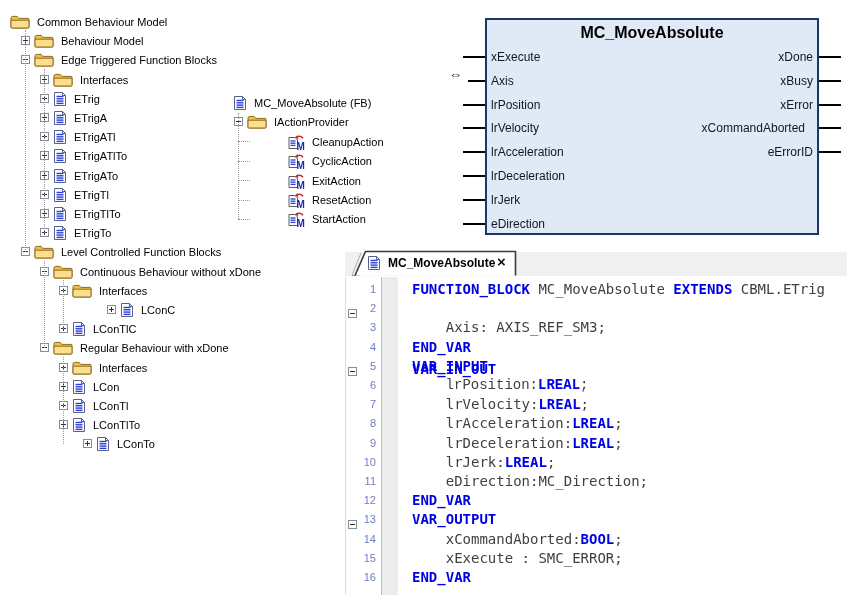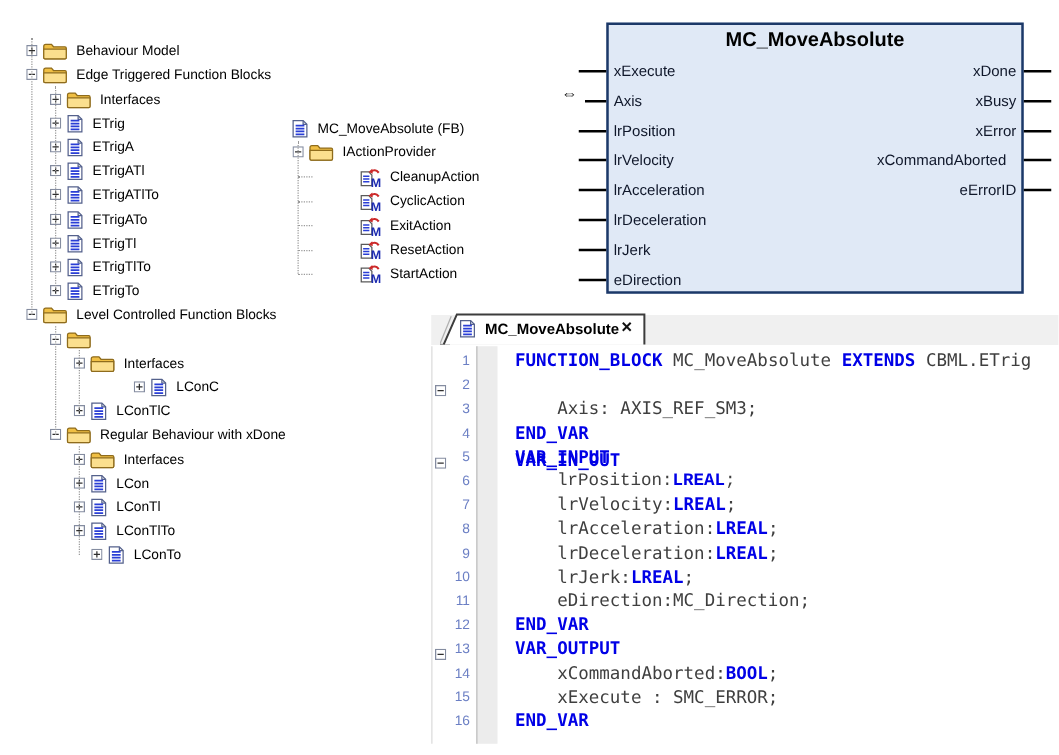--- a/index.html
+++ b/index.html
@@ -32,20 +32,29 @@
   .code-line{position:absolute;left:412px;font-family:"DejaVu Sans Mono",monospace;font-size:14px;color:#3f3f3f;white-space:pre;line-height:19px;}
   .kw{color:#0000e6;font-weight:bold;}
   .foldbox{position:absolute;left:348px;}
 </style>
 </head>
 <body>
 
 <div id="canvas">
 
   <div id="left-tree" class="tree" style="left:4px;top:12px;width:320px;height:450px;">
+      <div class="trow" style="top: 0px; left: 6px;">
+        <span class="ticon">
+          <svg width="20" height="15" viewBox="0 0 20 15">
+            <path d="M1 4 q0-1.6 1.6-1.6 h4.6 l1.6 2 H18 q1 0 1 1 V13 q0 1-1 1 H2 q-1 0-1-1 Z" fill="#f0bf44" stroke="#8f6c1c"></path>
+            <path d="M1 6.2 h18 V13 q0 1-1 1 H2 q-1 0-1-1 Z" fill="#fbdf8e" stroke="#8f6c1c"></path>
+          </svg>
+        </span>
+        <span class="tlabel">Common Behaviour Model</span>
+      </div>
       <div class="trow" style="top: 19px; left: 17px;">
         <span class="texp">
           <svg width="9" height="9">
             <rect x="0.5" y="0.5" width="8" height="8" fill="#fff" stroke="#848ca0"></rect>
             <line x1="2" y1="4.5" x2="7" y2="4.5" stroke="#2f2f2f"></line>
             <line x1="4.5" y1="2" x2="4.5" y2="7" stroke="#2f2f2f"></line>
           </svg>
         </span>
         <span class="ticon">
           <svg width="20" height="15" viewBox="0 0 20 15">
@@ -283,20 +292,21 @@
             <rect x="0.5" y="0.5" width="8" height="8" fill="#fff" stroke="#848ca0"></rect>
             <line x1="2" y1="4.5" x2="7" y2="4.5" stroke="#2f2f2f"></line>
           </svg>
         </span>
         <span class="ticon">
           <svg width="20" height="15" viewBox="0 0 20 15">
             <path d="M1 4 q0-1.6 1.6-1.6 h4.6 l1.6 2 H18 q1 0 1 1 V13 q0 1-1 1 H2 q-1 0-1-1 Z" fill="#f0bf44" stroke="#8f6c1c"></path>
             <path d="M1 6.2 h18 V13 q0 1-1 1 H2 q-1 0-1-1 Z" fill="#fbdf8e" stroke="#8f6c1c"></path>
           </svg>
         </span>
+        <span class="tlabel">Continuous Behaviour without xDone</span>
       </div>
       <div class="trow" style="top: 269px; left: 55px;">
         <span class="texp">
           <svg width="9" height="9">
             <rect x="0.5" y="0.5" width="8" height="8" fill="#fff" stroke="#848ca0"></rect>
             <line x1="2" y1="4.5" x2="7" y2="4.5" stroke="#2f2f2f"></line>
             <line x1="4.5" y1="2" x2="4.5" y2="7" stroke="#2f2f2f"></line>
           </svg>
         </span>
         <span class="ticon">
@@ -441,21 +451,21 @@
             <g stroke="#2a3ed6" stroke-width="1.4">
               <line x1="3.5" y1="5.5" x2="10.5" y2="5.5"></line>
               <line x1="3.5" y1="7.8" x2="10.5" y2="7.8"></line>
               <line x1="3.5" y1="10.1" x2="10.5" y2="10.1"></line>
               <line x1="3.5" y1="12.4" x2="10.5" y2="12.4"></line>
             </g>
           </svg>
         </span>
         <span class="tlabel">LConTlTo</span>
       </div>
-      <div class="trow" style="top: 422px; left: 45px; padding-left: 24px;">
+      <div class="trow" style="top: 422px; left: 55px; padding-left: 24px;">
         <span class="texp">
           <svg width="9" height="9">
             <rect x="0.5" y="0.5" width="8" height="8" fill="#fff" stroke="#848ca0"></rect>
             <line x1="2" y1="4.5" x2="7" y2="4.5" stroke="#2f2f2f"></line>
             <line x1="4.5" y1="2" x2="4.5" y2="7" stroke="#2f2f2f"></line>
           </svg>
         </span>
         <span class="ticon">
           <svg width="14" height="16" viewBox="0 0 14 16">
             <path d="M1.5 1.5 h8 l3 3 v10 h-11 z" fill="#fff" stroke="#54618c"></path>

